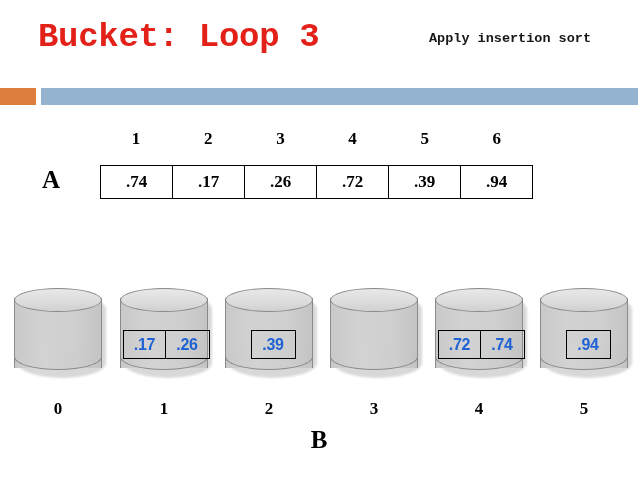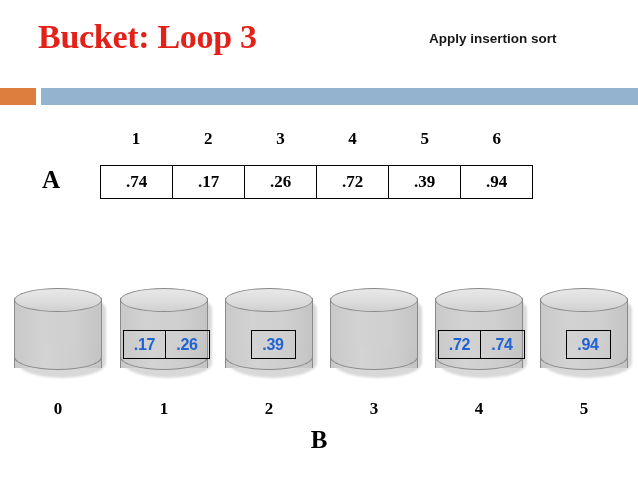--- a/index.html
+++ b/index.html
@@ -16,33 +16,33 @@
   }
 
   
   #slide-title {
     position: absolute;
     left: 38px;
     top: 18px;
     font-size: 34px;
     font-weight: bold;
     color: #e32119;
-    font-family: Liberation Serif, serif;
+    font-family: Liberation Mono, monospace;
     letter-spacing: -0.3px;
     white-space: nowrap;
   }
   #slide-subtitle {
     position: absolute;
     left: 429px;
     top: 30px;
     font-size: 13.5px;
     font-weight: bold;
     color: #17171a;
     line-height: 17px;
-    font-family: Liberation Sans, sans-serif;
+    font-family: Liberation Mono, monospace;
     width: 200px;
   }
   #divider-bar {
     position: absolute;
     left: 0;
     top: 88px;
     width: 638px;
     height: 17px;
   }
   #divider-accent {

